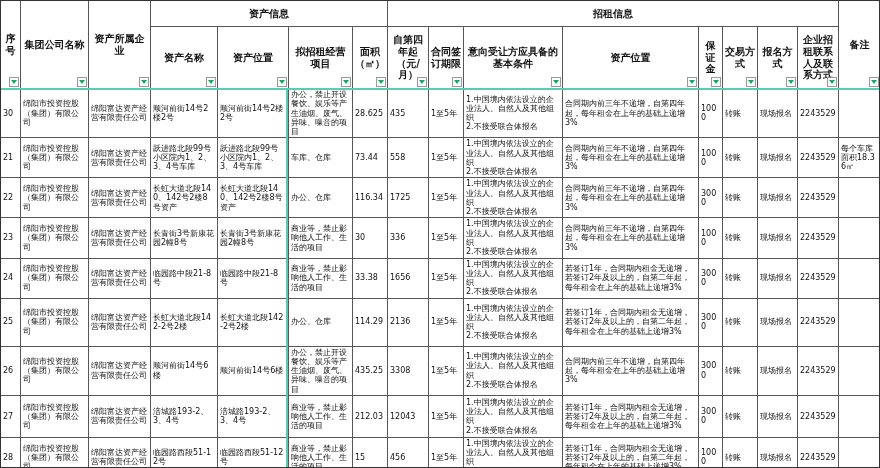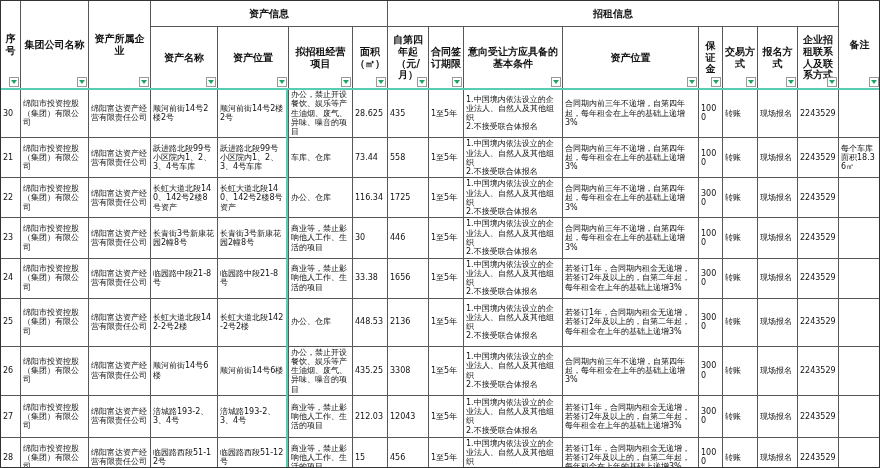--- a/index.html
+++ b/index.html
@@ -190,21 +190,21 @@
         <td></td>
       </tr>
       <tr style="height: 33px;">
         <td>23</td>
         <td>绵阳市投资控股（集团）有限公司</td>
         <td>绵阳富达资产经营有限责任公司</td>
         <td>长青街3号新康花园2幢8号</td>
         <td>长青街3号新康花园2幢8号</td>
         <td>商业等，禁止影响他人工作、生活的项目</td>
         <td>30</td>
-        <td>446</td>
+        <td>336</td>
         <td>1至5年</td>
         <td>1.中国境内依法设立的企业法人、自然人及其他组织
 2.不接受联合体报名</td>
         <td>合同期内前三年不递增，自第四年起，每年租金在上年的基础上递增3%</td>
         <td>1000</td>
         <td>转账</td>
         <td>现场报名</td>
         <td>2243529</td>
         <td></td>
       </tr>
@@ -227,21 +227,21 @@
         <td>2243529</td>
         <td></td>
       </tr>
       <tr style="height: 48px;">
         <td>25</td>
         <td>绵阳市投资控股（集团）有限公司</td>
         <td>绵阳富达资产经营有限责任公司</td>
         <td>长虹大道北段142-2号2楼</td>
         <td>长虹大道北段142-2号2楼</td>
         <td>办公、仓库</td>
-        <td>448.53</td>
+        <td>114.29</td>
         <td>2136</td>
         <td>1至5年</td>
         <td>1.中国境内依法设立的企业法人、自然人及其他组织
 2.不接受联合体报名</td>
         <td>若签订1年，合同期内租金无递增，若签订2年及以上的，自第二年起，每年租金在上年的基础上递增3%</td>
         <td>3000</td>
         <td>转账</td>
         <td>现场报名</td>
         <td>2243529</td>
         <td></td>

